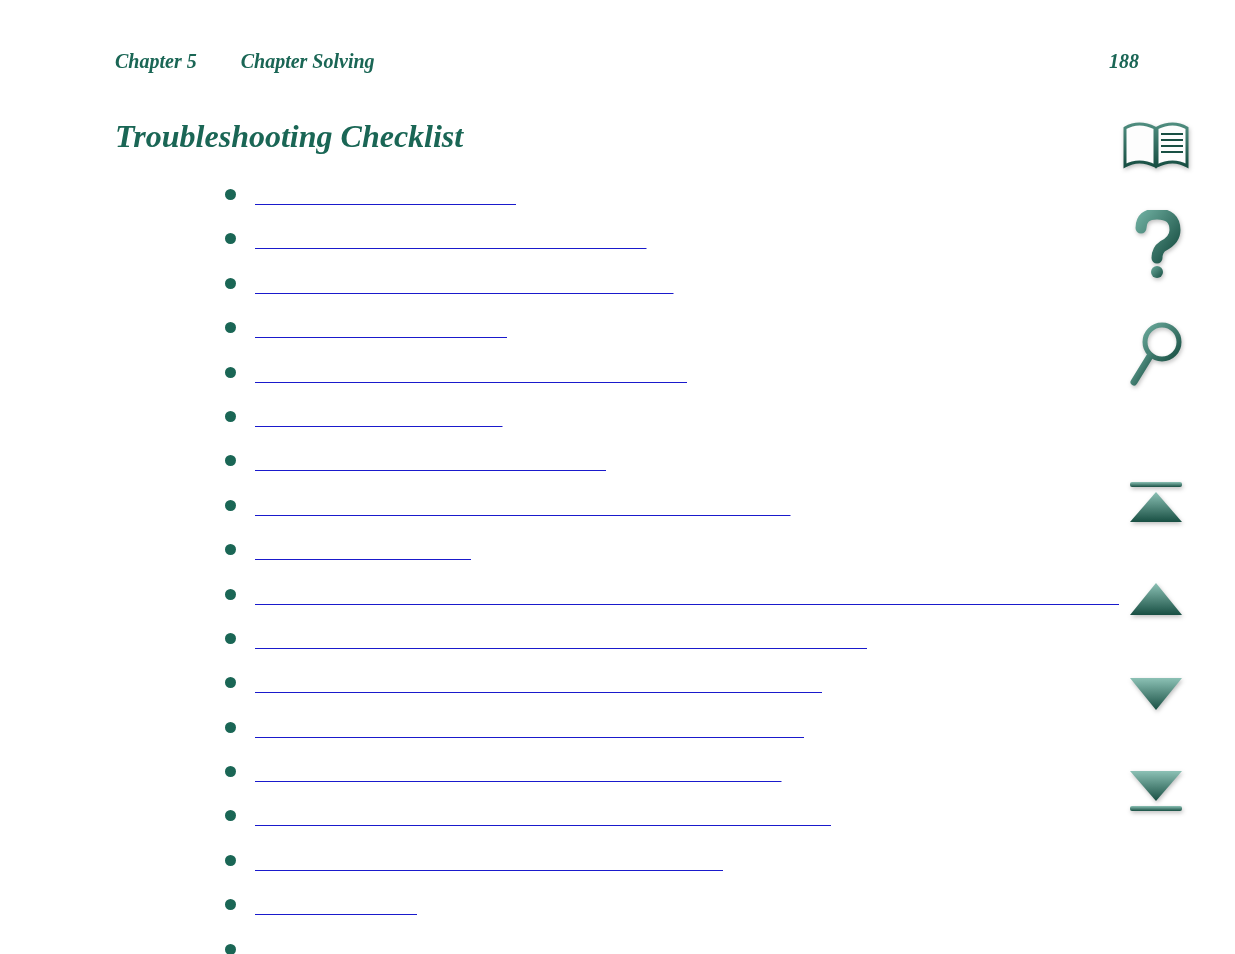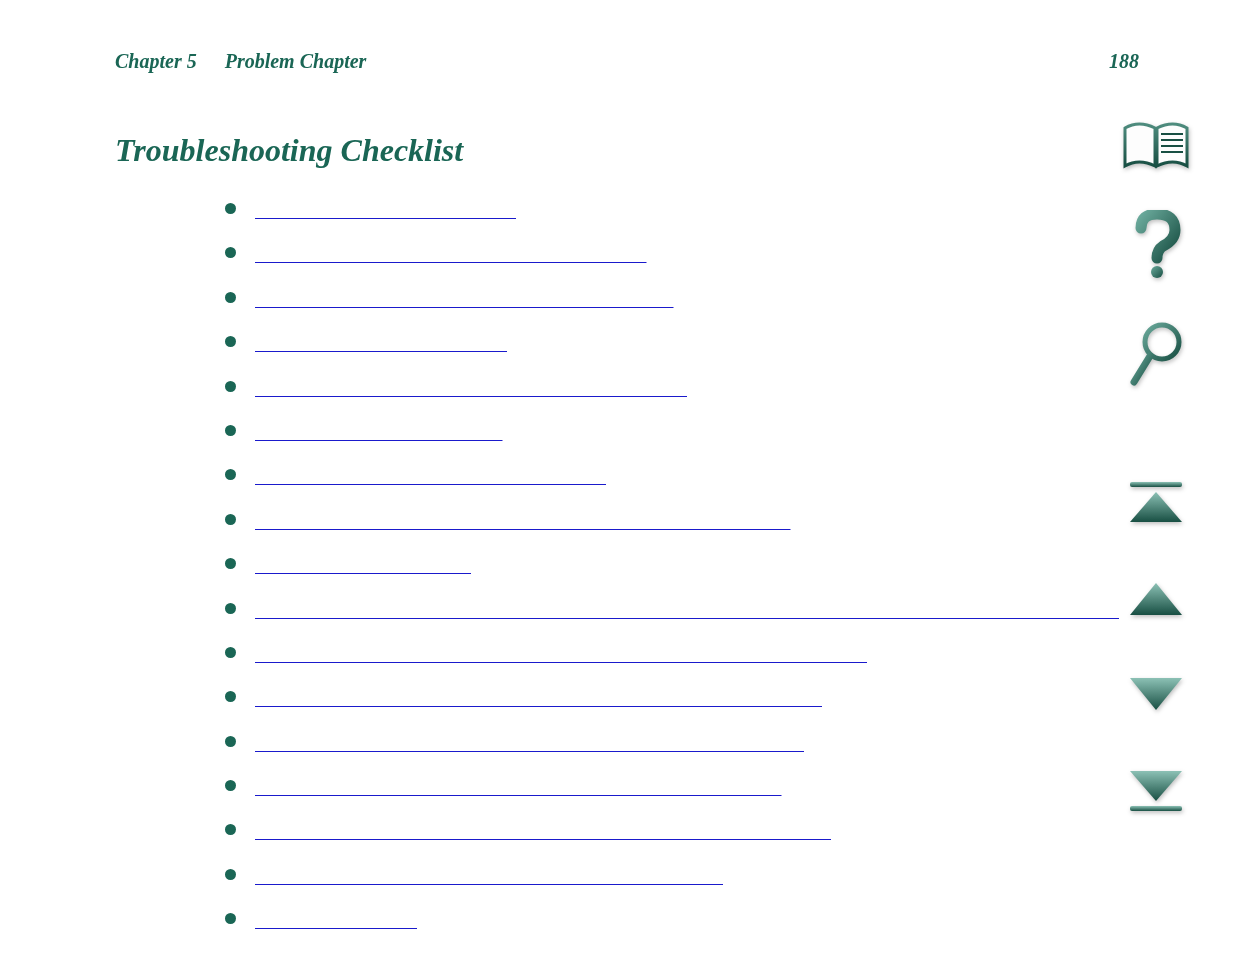--- a/index.html
+++ b/index.html
@@ -20,22 +20,22 @@
       position:relative;
     }
     .page{
       box-sizing:border-box;
       padding:50px 110px 40px 115px;
       width:1090px;
     }
     .running-head{
       display:flex;
       align-items:baseline;
-      gap:28px;
-      margin-bottom:59px;
+      gap:44px;
+      margin-bottom:45px;
     }
     .running-head .chapter,
     .running-head .section{
       color:var(--teal);
       font-style:italic;
       font-weight:bold;
       font-size:20px;
     }
     .page-num{
       position:absolute;
@@ -102,21 +102,21 @@
   </style>
 </head>
 <body>
 
 <div class="page">
 
   <div class="page-num">188</div>
 
   <div class="running-head">
     <span class="chapter">Chapter 5</span>
-    <span class="section">Problem Chapter</span>
+    <span class="section">Chapter Solving</span>
   </div>
 
   <h1 class="title">Troubleshooting Checklist</h1>
 
   <ul class="checklist">
       <li><a class="link-slot">&nbsp;&nbsp;&nbsp;&nbsp;&nbsp;&nbsp;&nbsp;&nbsp;&nbsp;&nbsp;&nbsp;&nbsp;&nbsp;&nbsp;&nbsp;&nbsp;&nbsp;&nbsp;&nbsp;&nbsp;&nbsp;&nbsp;&nbsp;&nbsp;&nbsp;&nbsp;&nbsp;&nbsp;&nbsp;&nbsp;&nbsp;&nbsp;&nbsp;&nbsp;&nbsp;&nbsp;&nbsp;&nbsp;&nbsp;&nbsp;&nbsp;&nbsp;&nbsp;&nbsp;&nbsp;&nbsp;&nbsp;&nbsp;&nbsp;&nbsp;&nbsp;&nbsp;&nbsp;&nbsp;&nbsp;&nbsp;&nbsp;&nbsp;</a></li>
       <li><a class="link-slot">&nbsp;&nbsp;&nbsp;&nbsp;&nbsp;&nbsp;&nbsp;&nbsp;&nbsp;&nbsp;&nbsp;&nbsp;&nbsp;&nbsp;&nbsp;&nbsp;&nbsp;&nbsp;&nbsp;&nbsp;&nbsp;&nbsp;&nbsp;&nbsp;&nbsp;&nbsp;&nbsp;&nbsp;&nbsp;&nbsp;&nbsp;&nbsp;&nbsp;&nbsp;&nbsp;&nbsp;&nbsp;&nbsp;&nbsp;&nbsp;&nbsp;&nbsp;&nbsp;&nbsp;&nbsp;&nbsp;&nbsp;&nbsp;&nbsp;&nbsp;&nbsp;&nbsp;&nbsp;&nbsp;&nbsp;&nbsp;&nbsp;&nbsp;&nbsp;&nbsp;&nbsp;&nbsp;&nbsp;&nbsp;&nbsp;&nbsp;&nbsp;&nbsp;&nbsp;&nbsp;&nbsp;&nbsp;&nbsp;&nbsp;&nbsp;&nbsp;&nbsp;&nbsp;&nbsp;&nbsp;&nbsp;&nbsp;&nbsp;&nbsp;&nbsp;&nbsp;&nbsp;</a></li>
       <li><a class="link-slot">&nbsp;&nbsp;&nbsp;&nbsp;&nbsp;&nbsp;&nbsp;&nbsp;&nbsp;&nbsp;&nbsp;&nbsp;&nbsp;&nbsp;&nbsp;&nbsp;&nbsp;&nbsp;&nbsp;&nbsp;&nbsp;&nbsp;&nbsp;&nbsp;&nbsp;&nbsp;&nbsp;&nbsp;&nbsp;&nbsp;&nbsp;&nbsp;&nbsp;&nbsp;&nbsp;&nbsp;&nbsp;&nbsp;&nbsp;&nbsp;&nbsp;&nbsp;&nbsp;&nbsp;&nbsp;&nbsp;&nbsp;&nbsp;&nbsp;&nbsp;&nbsp;&nbsp;&nbsp;&nbsp;&nbsp;&nbsp;&nbsp;&nbsp;&nbsp;&nbsp;&nbsp;&nbsp;&nbsp;&nbsp;&nbsp;&nbsp;&nbsp;&nbsp;&nbsp;&nbsp;&nbsp;&nbsp;&nbsp;&nbsp;&nbsp;&nbsp;&nbsp;&nbsp;&nbsp;&nbsp;&nbsp;&nbsp;&nbsp;&nbsp;&nbsp;&nbsp;&nbsp;&nbsp;&nbsp;&nbsp;&nbsp;&nbsp;&nbsp;</a></li>
       <li><a class="link-slot">&nbsp;&nbsp;&nbsp;&nbsp;&nbsp;&nbsp;&nbsp;&nbsp;&nbsp;&nbsp;&nbsp;&nbsp;&nbsp;&nbsp;&nbsp;&nbsp;&nbsp;&nbsp;&nbsp;&nbsp;&nbsp;&nbsp;&nbsp;&nbsp;&nbsp;&nbsp;&nbsp;&nbsp;&nbsp;&nbsp;&nbsp;&nbsp;&nbsp;&nbsp;&nbsp;&nbsp;&nbsp;&nbsp;&nbsp;&nbsp;&nbsp;&nbsp;&nbsp;&nbsp;&nbsp;&nbsp;&nbsp;&nbsp;&nbsp;&nbsp;&nbsp;&nbsp;&nbsp;&nbsp;&nbsp;&nbsp;</a></li>
       <li><a class="link-slot">&nbsp;&nbsp;&nbsp;&nbsp;&nbsp;&nbsp;&nbsp;&nbsp;&nbsp;&nbsp;&nbsp;&nbsp;&nbsp;&nbsp;&nbsp;&nbsp;&nbsp;&nbsp;&nbsp;&nbsp;&nbsp;&nbsp;&nbsp;&nbsp;&nbsp;&nbsp;&nbsp;&nbsp;&nbsp;&nbsp;&nbsp;&nbsp;&nbsp;&nbsp;&nbsp;&nbsp;&nbsp;&nbsp;&nbsp;&nbsp;&nbsp;&nbsp;&nbsp;&nbsp;&nbsp;&nbsp;&nbsp;&nbsp;&nbsp;&nbsp;&nbsp;&nbsp;&nbsp;&nbsp;&nbsp;&nbsp;&nbsp;&nbsp;&nbsp;&nbsp;&nbsp;&nbsp;&nbsp;&nbsp;&nbsp;&nbsp;&nbsp;&nbsp;&nbsp;&nbsp;&nbsp;&nbsp;&nbsp;&nbsp;&nbsp;&nbsp;&nbsp;&nbsp;&nbsp;&nbsp;&nbsp;&nbsp;&nbsp;&nbsp;&nbsp;&nbsp;&nbsp;&nbsp;&nbsp;&nbsp;&nbsp;&nbsp;&nbsp;&nbsp;&nbsp;&nbsp;</a></li>

